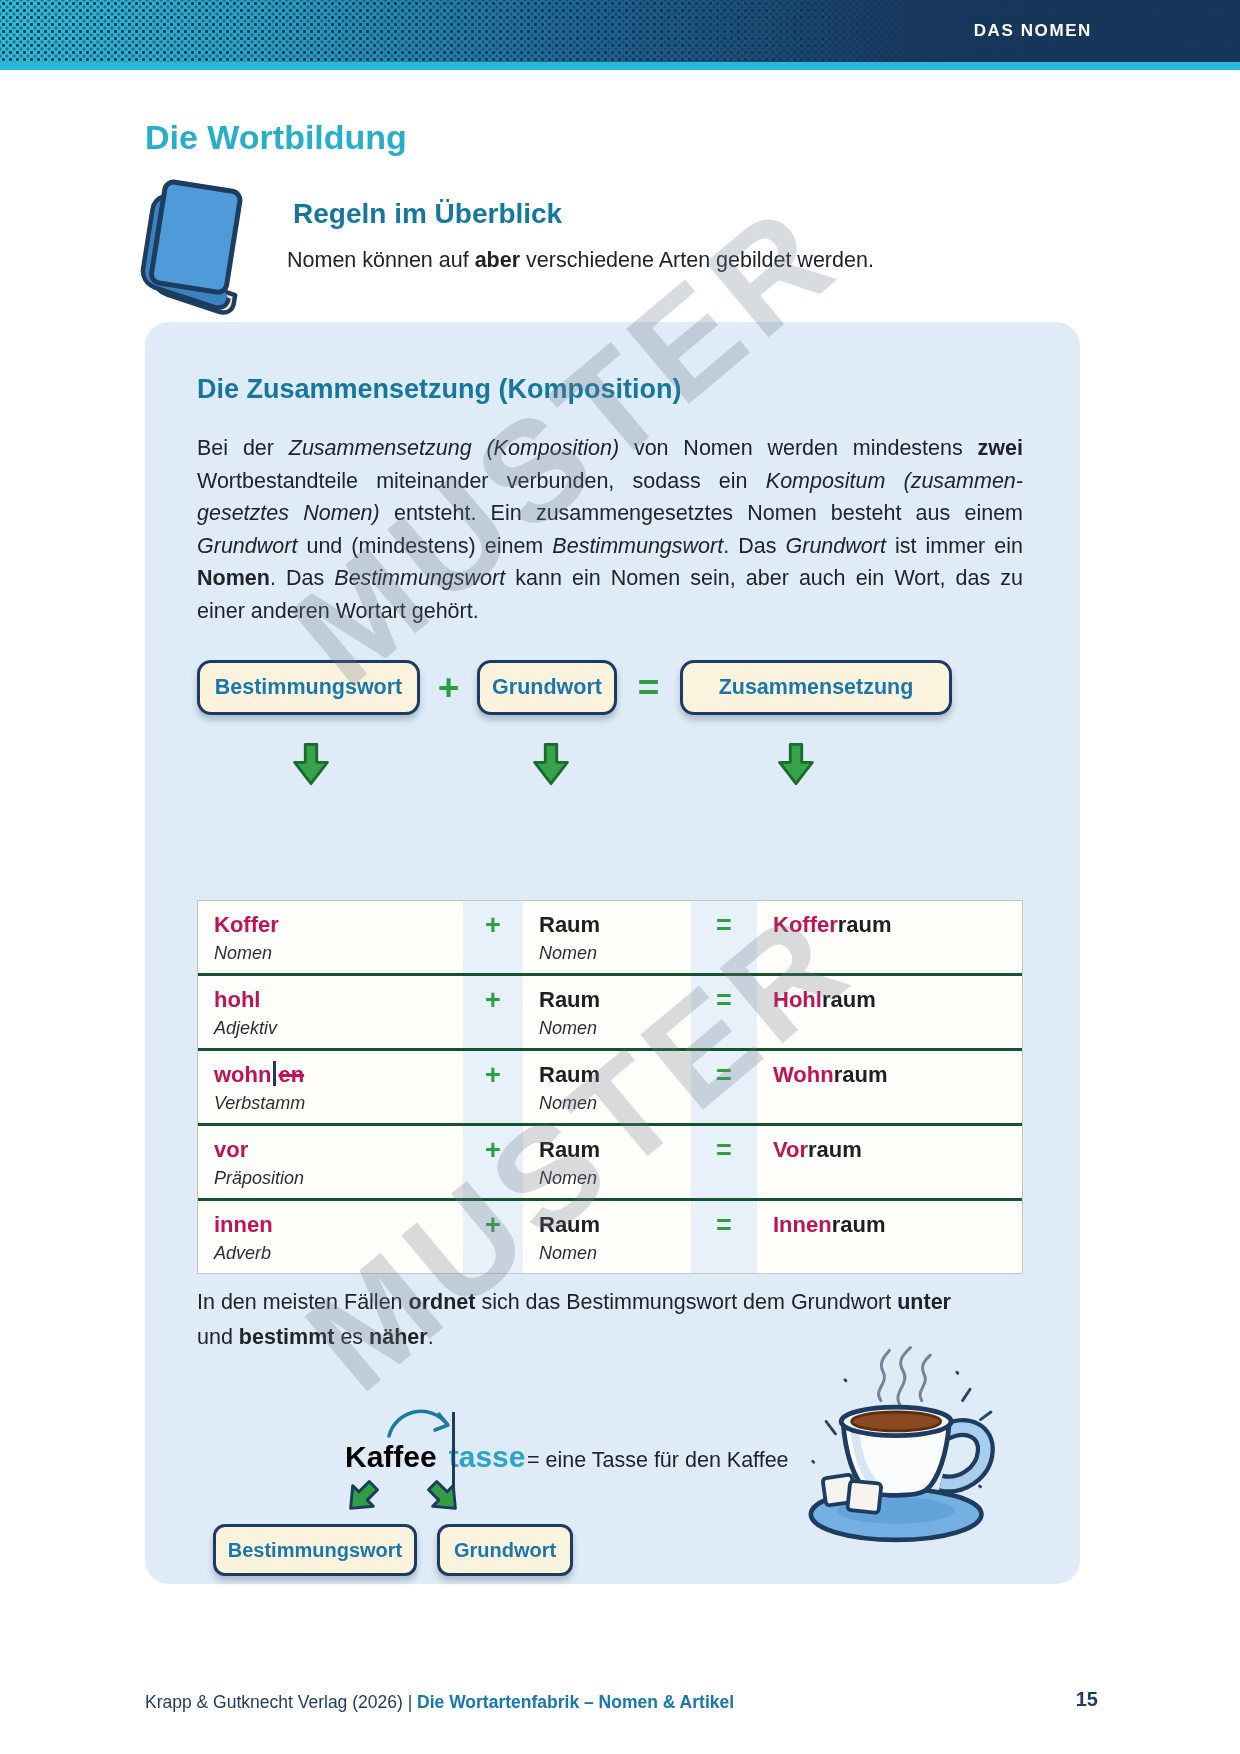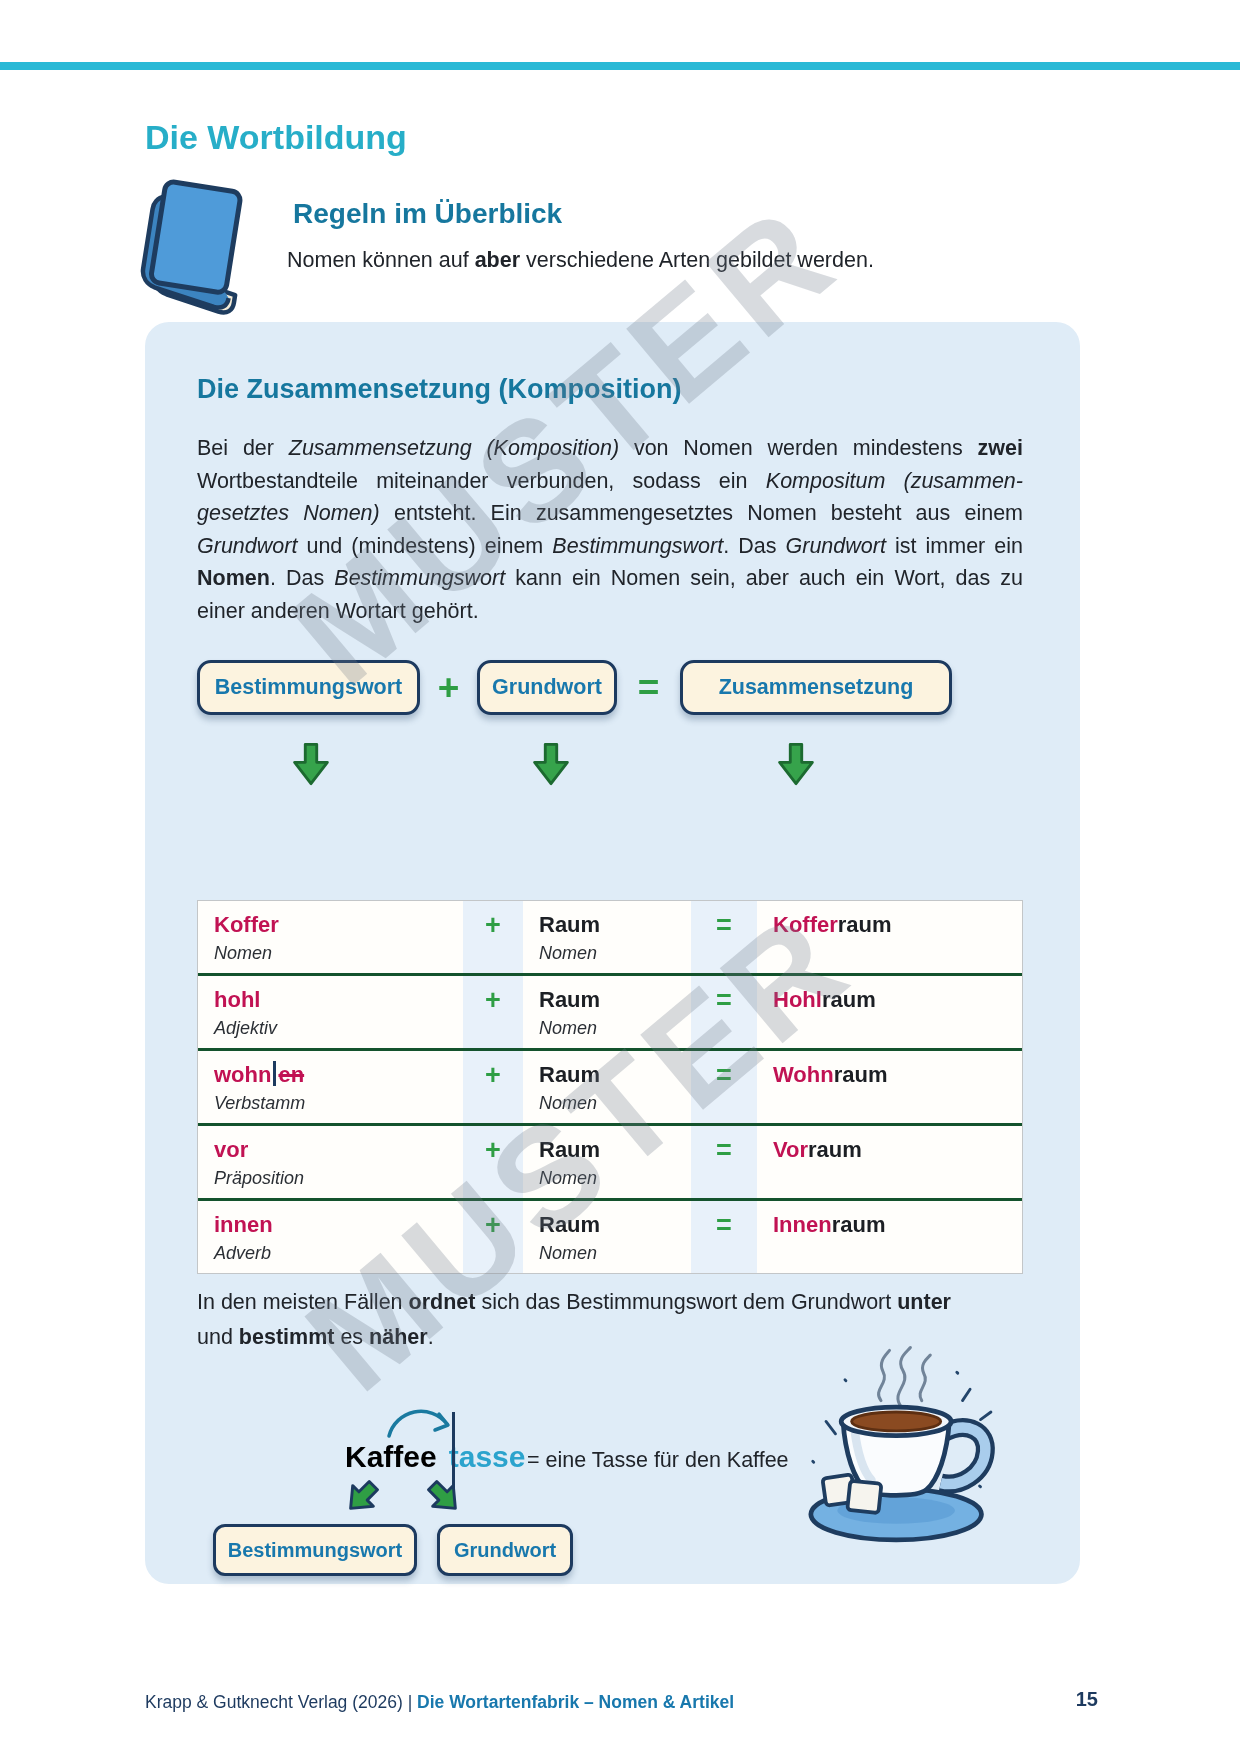--- a/index.html
+++ b/index.html
@@ -90,20 +90,23 @@
   
   .footer{position:absolute;left:145px;top:1692px;font-size:17.5px;color:#1d3a5f;}
   .footer .series{color:#1878ad;font-weight:700;}
   .pagenum{position:absolute;right:142px;top:1688px;font-size:20px;font-weight:700;color:#1d3a5f;}
 </style>
 </head>
 <body>
 
 <div id="page">
 
+  <div class="header">
+    <span class="header-label">DAS NOMEN</span>
+  </div>
   <div class="header-strip"></div>
 
   <div class="watermark" id="wm1">MUSTER</div>
   <div class="watermark" id="wm2">MUSTER</div>
 
   <h1 class="page-title" style="margin:0">Die Wortbildung</h1>
 
   <div class="book-icon">
     <svg width="112" height="142" viewBox="0 0 112 142">
       <g transform="rotate(9 56 70)">

